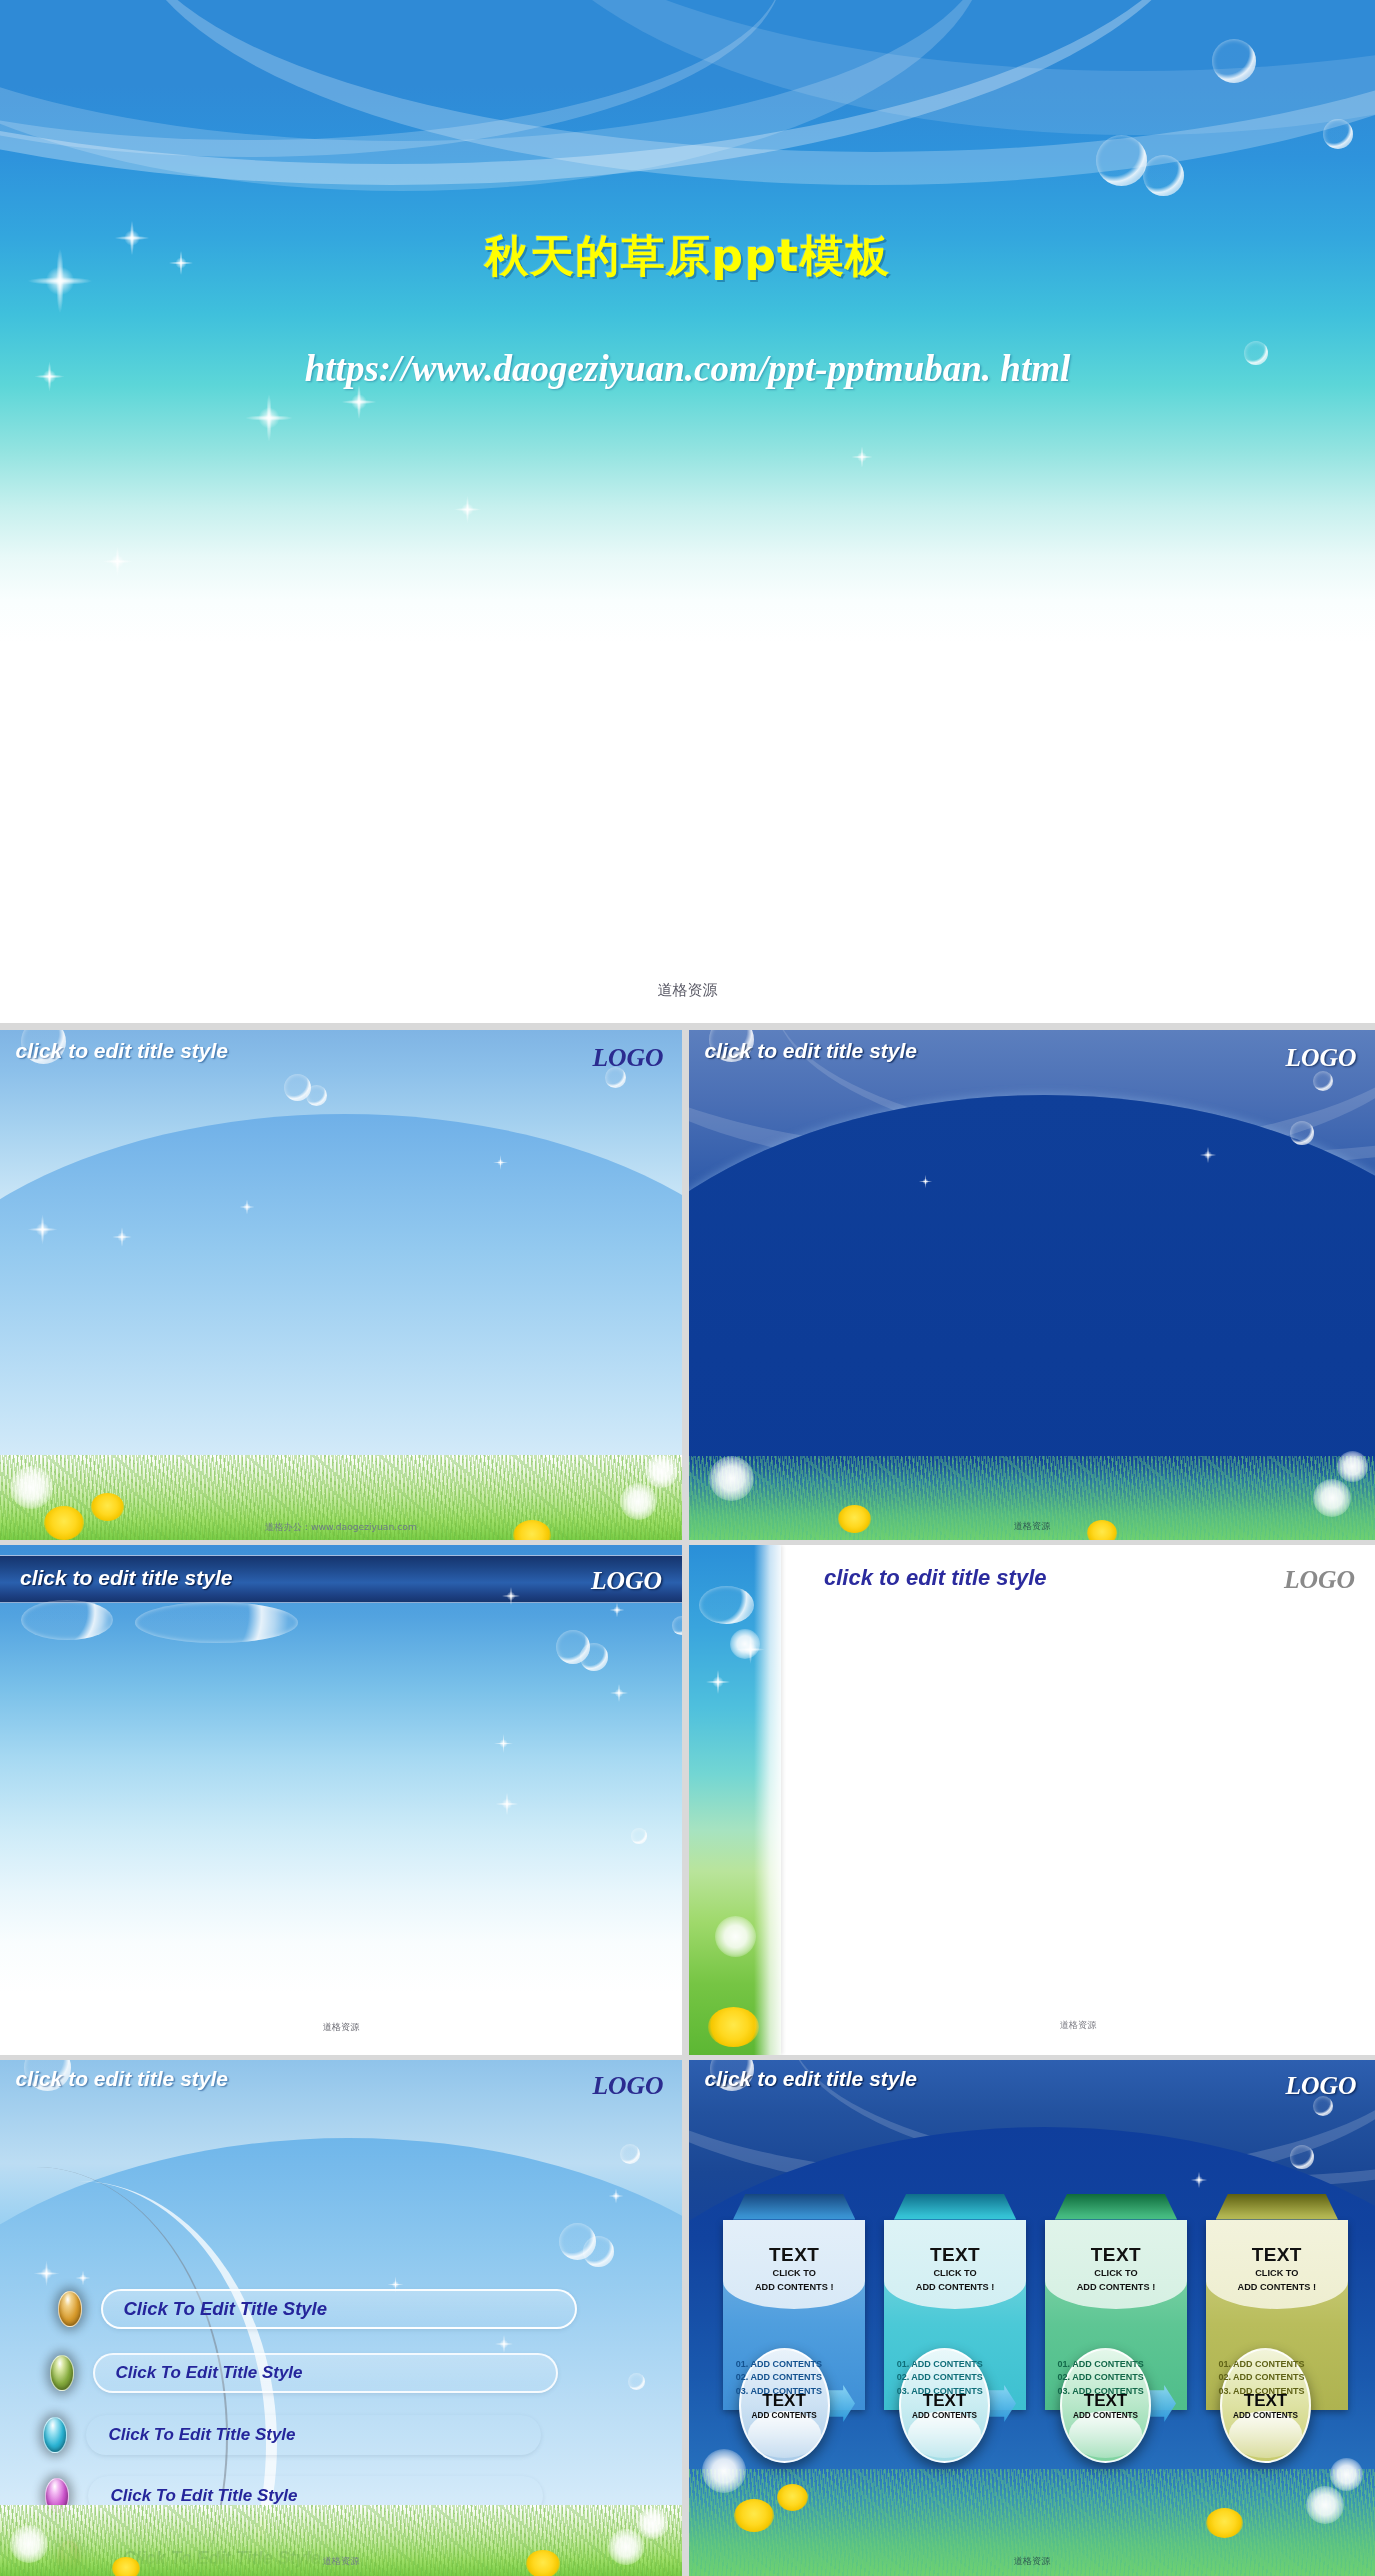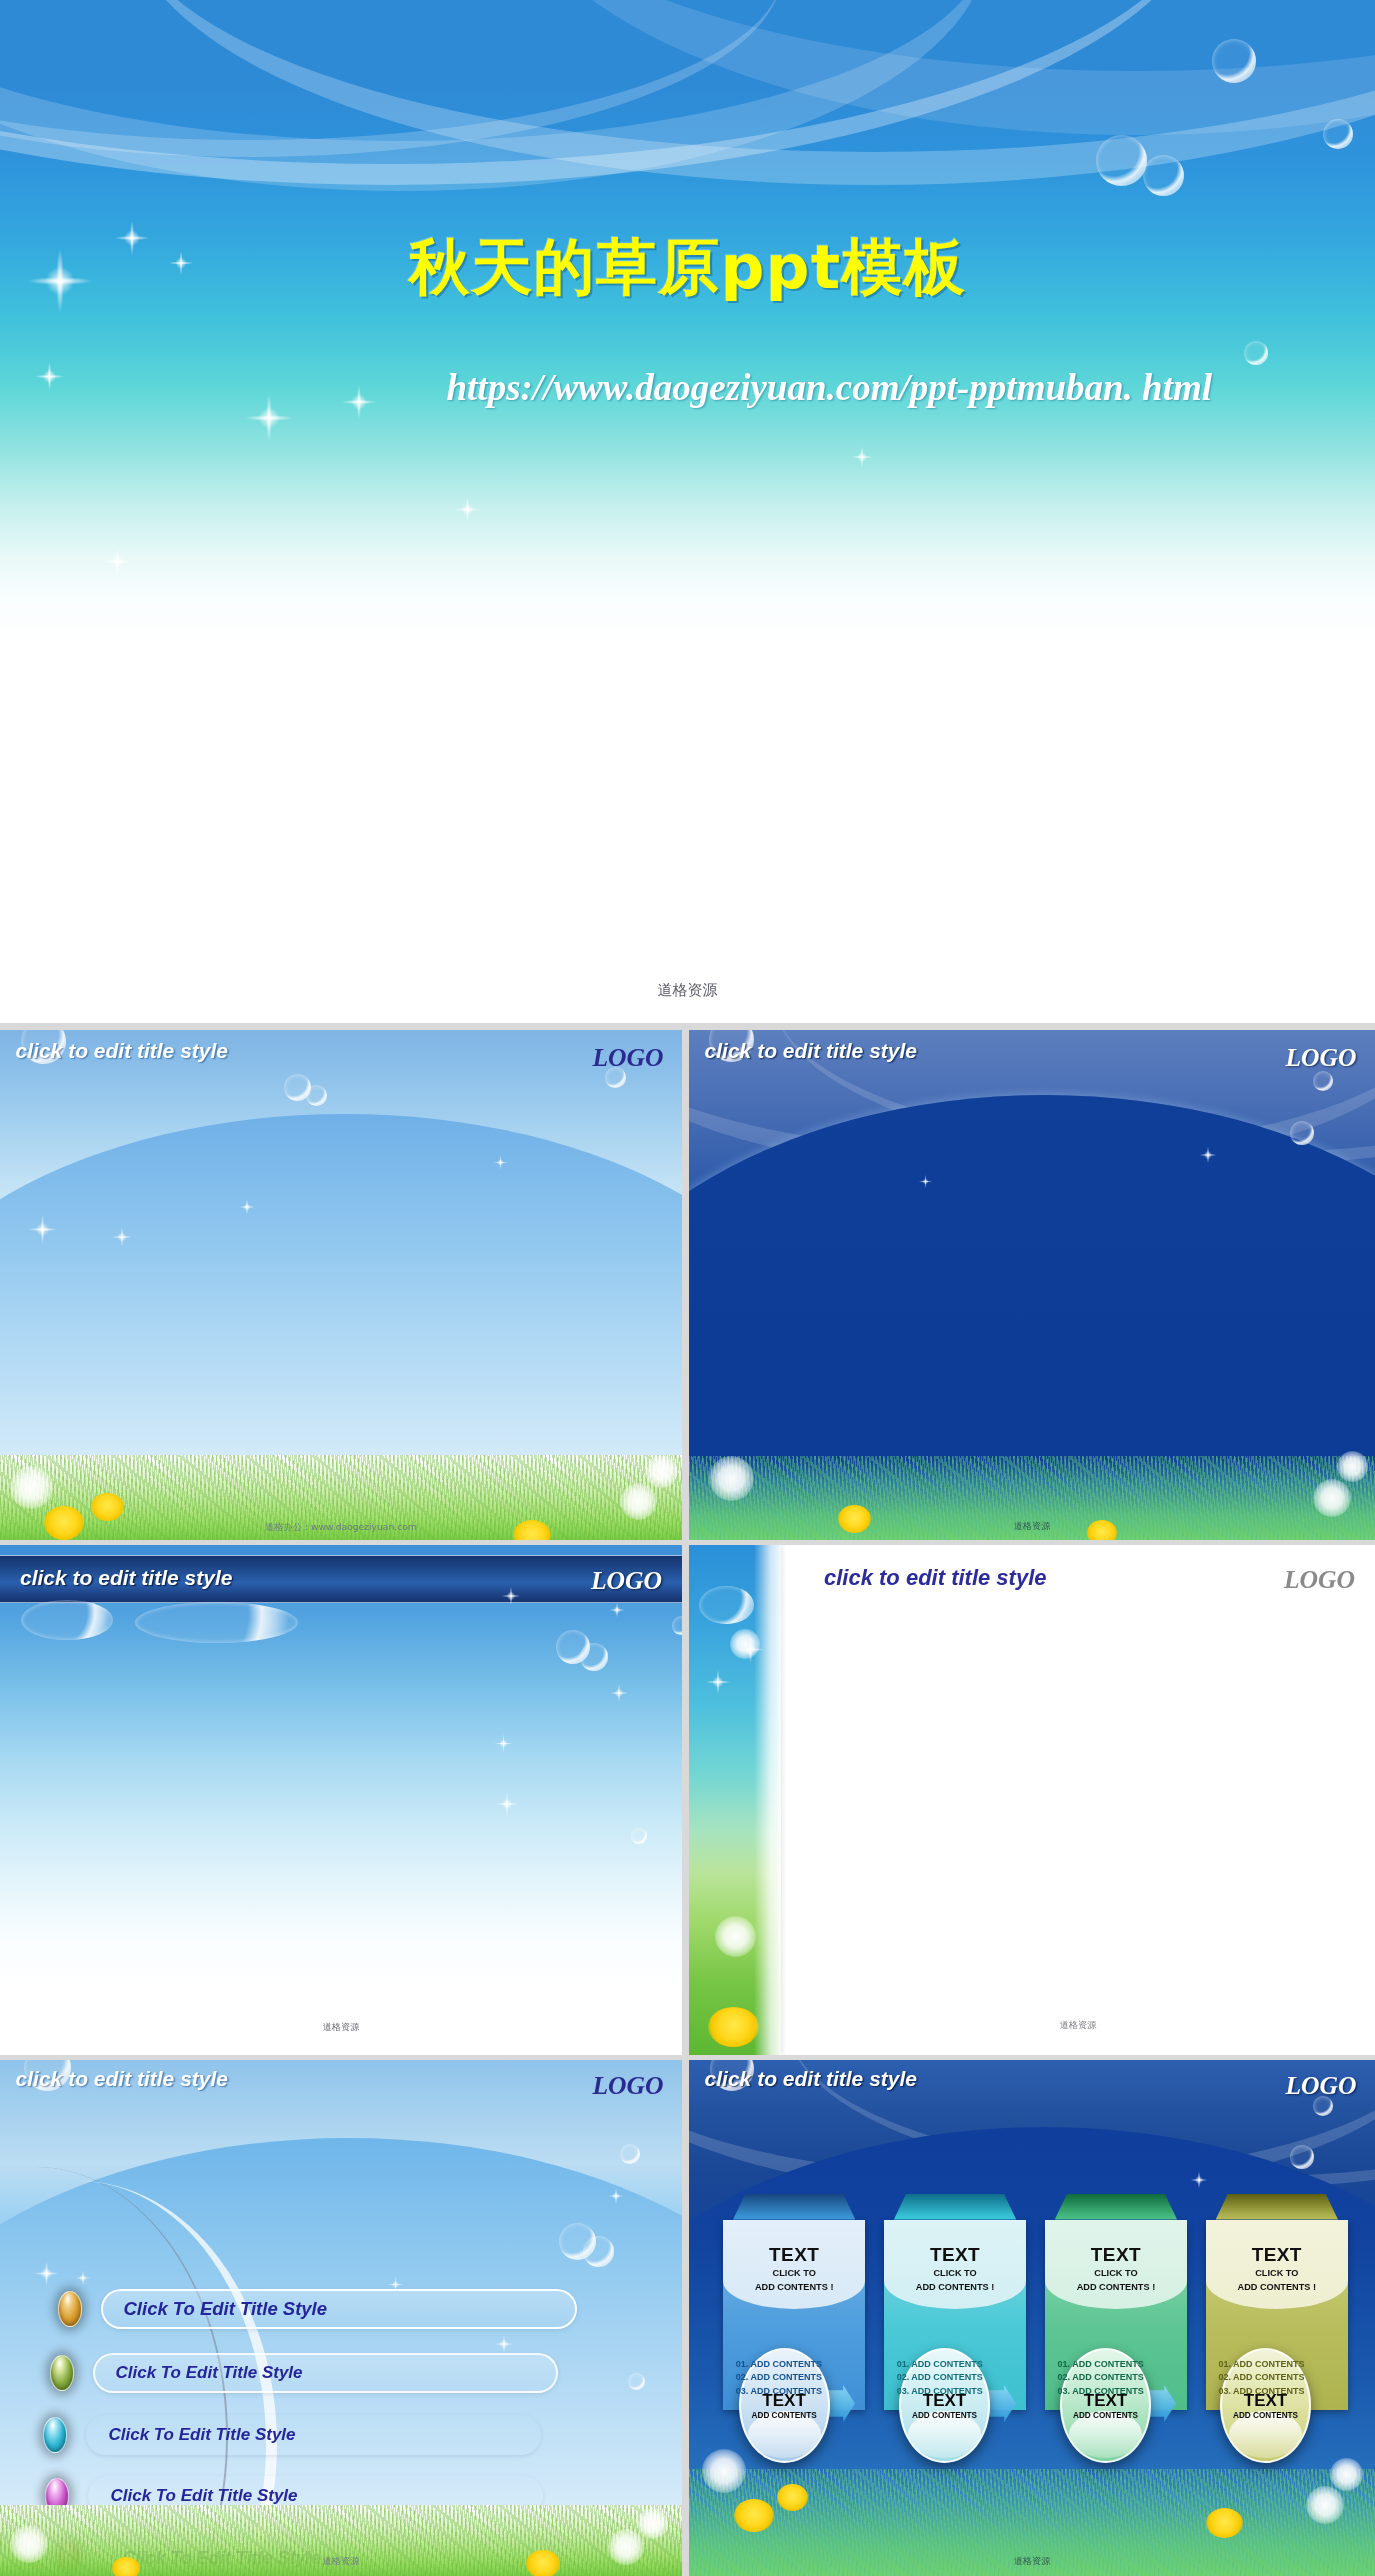--- a/index.html
+++ b/index.html
@@ -79,35 +79,34 @@
       radial-gradient(ellipse 50% 6% at 50% 50%, rgba(255,255,255,.95) 0%, rgba(255,255,255,0) 70%),
       radial-gradient(ellipse 6% 50% at 50% 50%, rgba(255,255,255,.95) 0%, rgba(255,255,255,0) 70%),
       radial-gradient(circle at 50% 50%, rgba(255,255,255,.9) 0%, rgba(255,255,255,0) 22%);
   }
 
   #slide-title .ttl {
     position:absolute; left:0; right:0; top:227px;
     text-align:center;
     font-family:"DejaVu Sans", sans-serif;
     font-weight:bold;
-    font-size:61px;
+    font-size:44px;
     letter-spacing:1.4px;
     color:#ffff00;
     text-shadow: 2.1px 2.1px 0 rgba(0,60,110,.35), -0.7px -0.7px 0 rgba(255,255,255,.25);
   }
   #slide-title .url {
     position:absolute; left:163px; right:163px; top:348px;
-    text-align:right;
+    text-align:center;
     font-family:"Liberation Serif", serif;
     font-style:italic; font-weight:bold;
     font-size:37px;
     line-height:1.16;
     color:#ffffff;
     text-shadow: 1.4px 1.4px 2.1px rgba(0,70,120,.35);
-    margin-top: 19px;
   }
   #slide-title .footer-cn { top:981px; font-size:15px; }
 
   
   .gap { position:absolute; background:#d9d9d9; }
 
   
   .hdr-title {
     position:absolute;
     font-style:italic; font-weight:bold;

